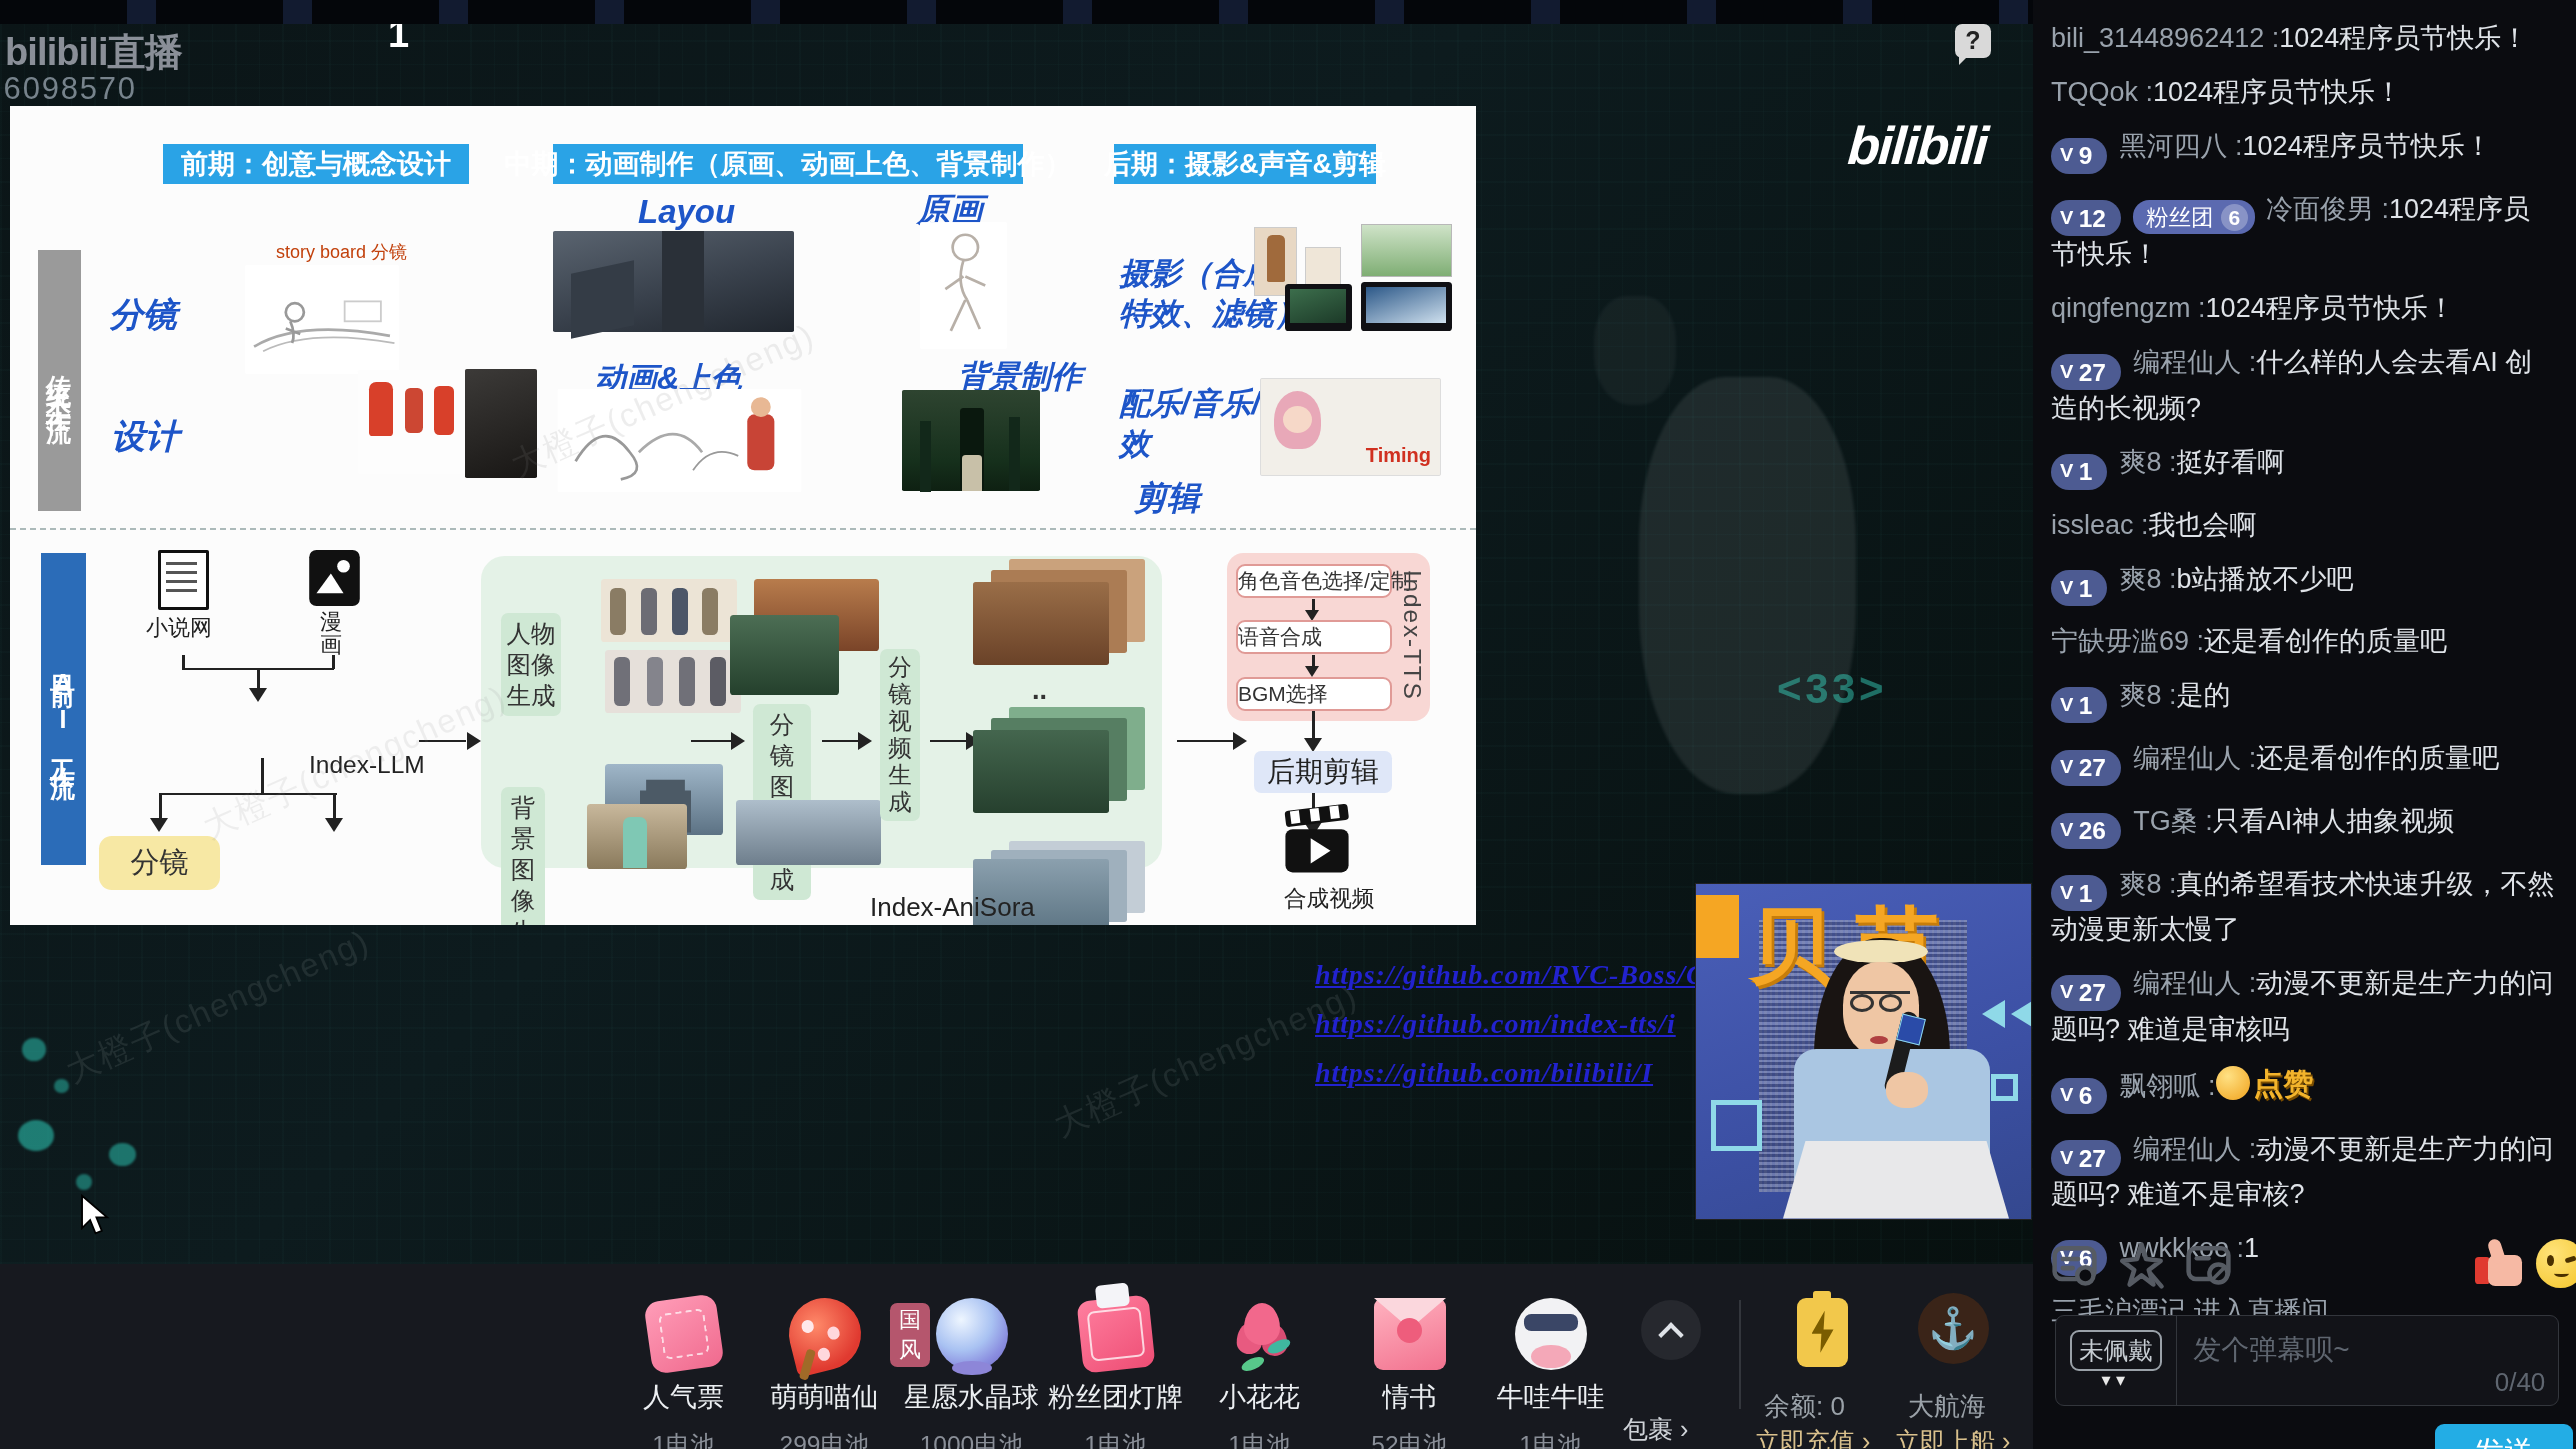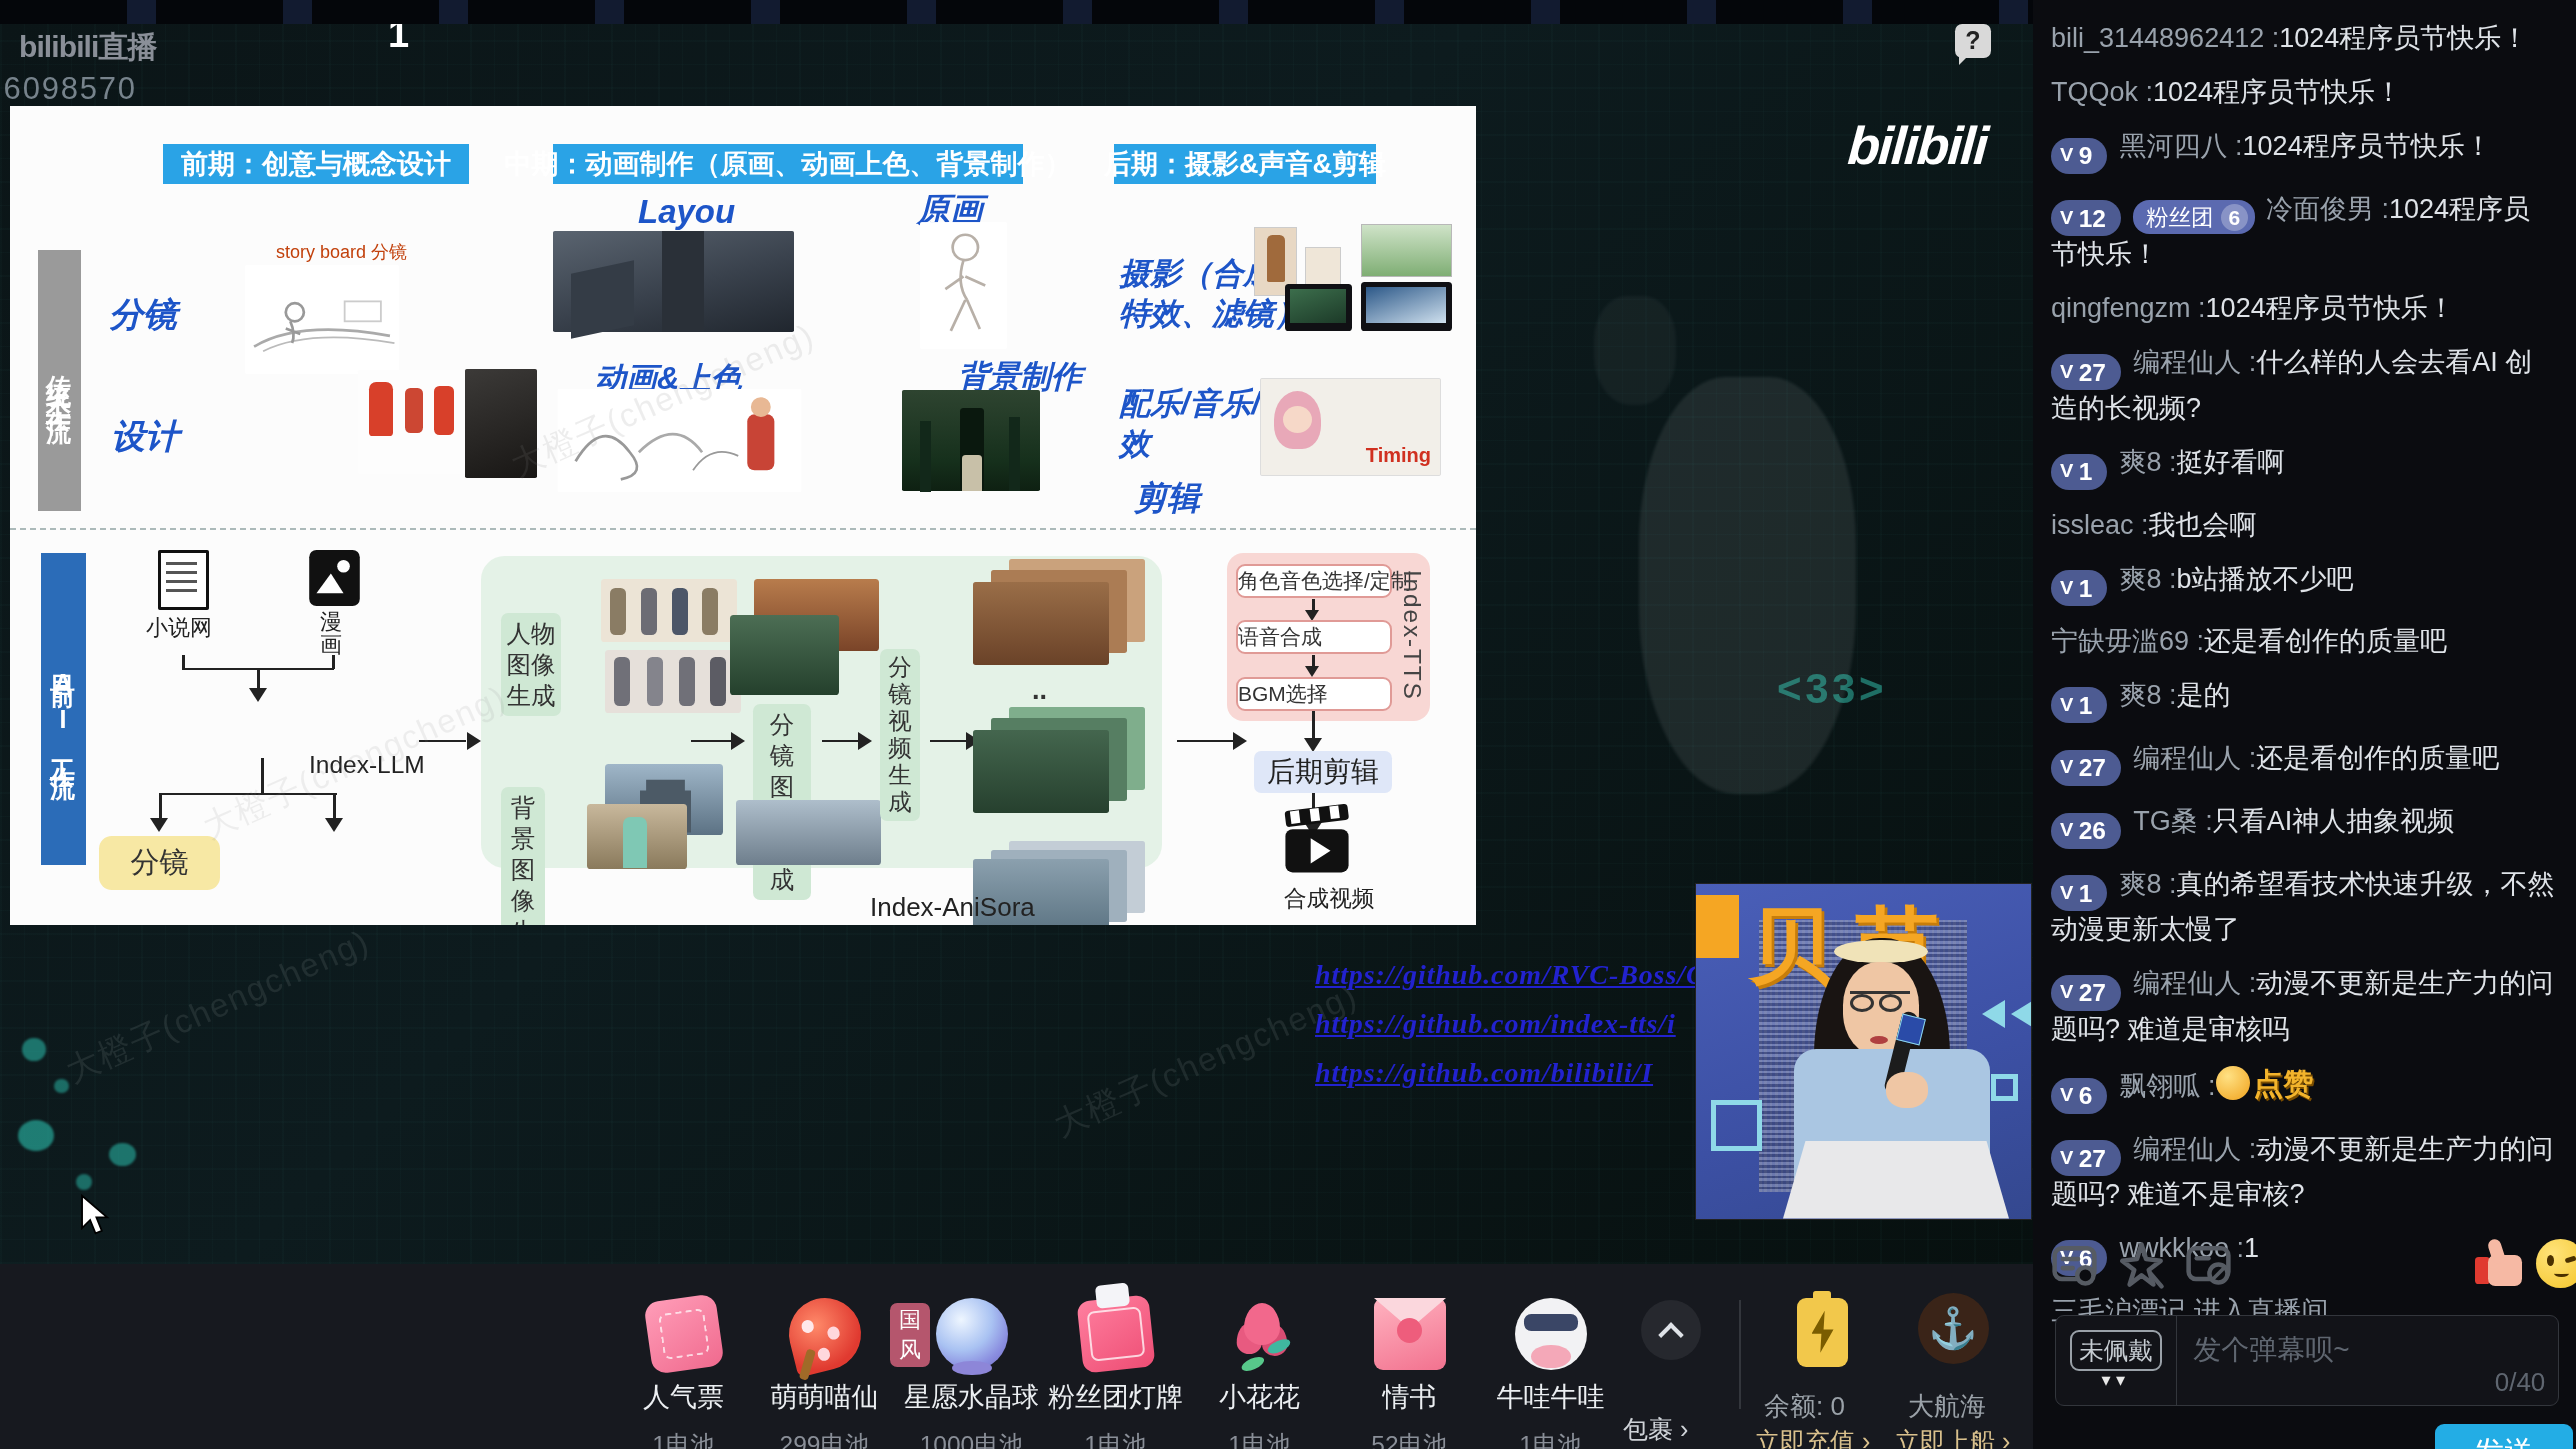--- a/index.html
+++ b/index.html
@@ -16,21 +16,21 @@
     background:linear-gradient(135deg,#0b1517 0%,#0d1b1e 45%,#07100f 100%)}
   #stage .pixelgrid{position:absolute;inset:0;background-image:
     repeating-linear-gradient(0deg,rgba(45,110,105,.05) 0 1.8px,transparent 1.8px 23.5px),
     repeating-linear-gradient(90deg,rgba(45,110,105,.05) 0 1.8px,transparent 1.8px 23.5px)}
   .wm{position:absolute;color:#cfd8d8;opacity:.10;font-size:33px;transform:rotate(-24deg);white-space:nowrap;letter-spacing:1.8px}
   .ghost{position:absolute;border-radius:40% 40% 45% 45%;background:rgba(235,240,245,.09);filter:blur(1.8px)}
   .pxtext{position:absolute;color:#39dcc6;opacity:.45;font-weight:bold;font-size:42px;letter-spacing:3.6px}
   .spray{position:absolute;border-radius:50%;background:#2bbfae;filter:blur(0.9px)}
   #bili-wordmark{position:absolute;left:1848px;top:91px;color:#fff;font-size:53px;font-weight:bold;
     font-style:italic;letter-spacing:-1.8px;transform:skewX(-4deg)}
-  #livelogo{position:absolute;left:19px;top:3.6px;color:#8a8f98;font-weight:bold;font-size:30px;letter-spacing:-0.9px}
+  #livelogo{position:absolute;left:5px;top:3.6px;color:#8a8f98;font-weight:bold;font-size:38px;letter-spacing:-0.9px}
   #roomid{position:absolute;left:3.6px;top:47px;color:#77838c;font-size:31px;letter-spacing:1.8px}
   #pagenum{position:absolute;left:388px;top:-11px;color:#fff;font-weight:bold;font-size:38px}
   #helpbubble{position:absolute;left:1955px;top:0px;width:36px;height:34px;background:#d9d9d9;border-radius:7.2px;
     color:#222;font-weight:bold;font-size:25px;display:flex;align-items:center;justify-content:center}
   #helpbubble::after{content:"";position:absolute;left:3.6px;bottom:-7.2px;border:7.2px solid transparent;border-top-color:#d9d9d9;border-left-color:#d9d9d9}
 
   
   #slide{position:absolute;left:10px;top:82px;width:1466px;height:819px;background:#fcfcfc;overflow:hidden}
   .phase-h{position:absolute;height:40px;background:#2aa3e6;color:#fff;font-weight:bold;font-size:27px;
     display:flex;align-items:center;justify-content:center;white-space:nowrap}

